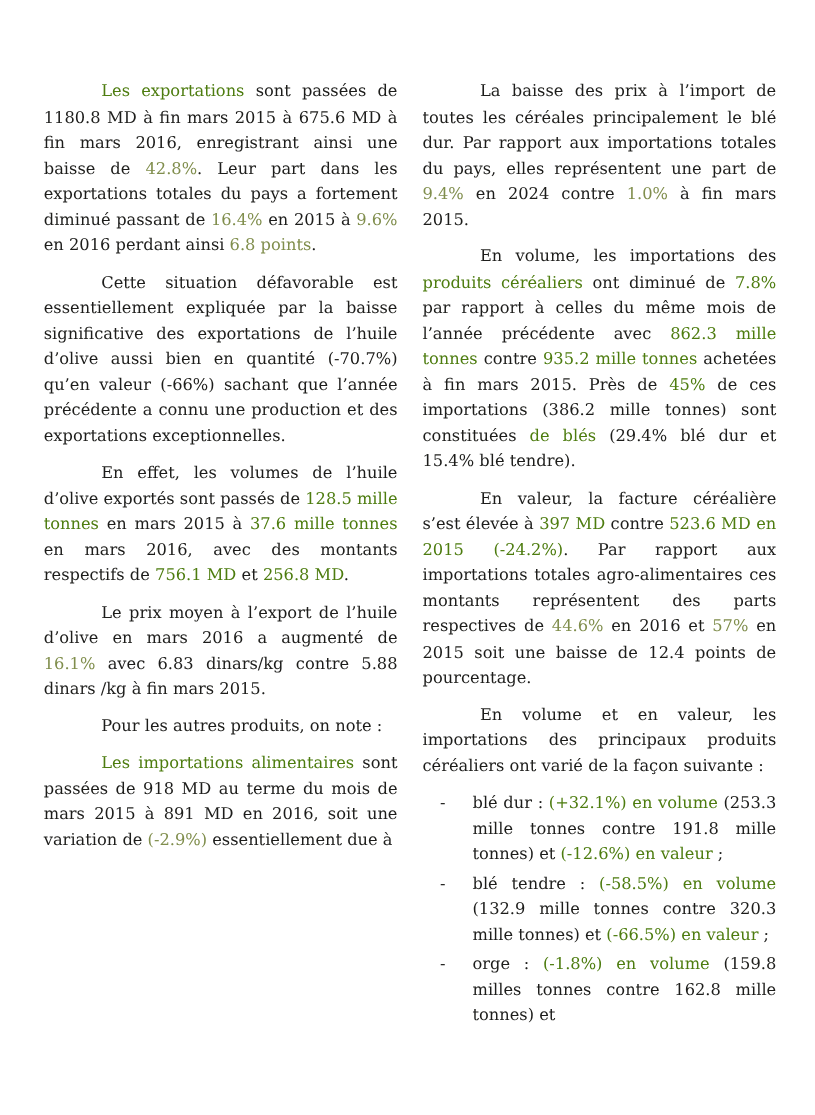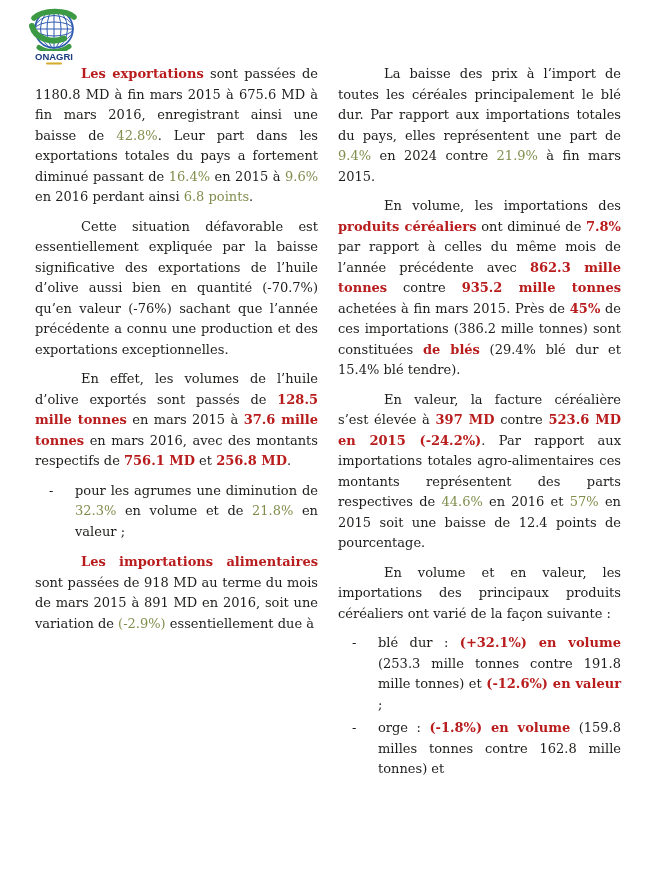--- a/index.html
+++ b/index.html
@@ -33,63 +33,44 @@
   }
   .li::before{
     content:"-";
     position:absolute;
     left:14px;top:0;
     color:#1d1d1b;
   }
   .li + .para{margin-top:10px;}
   .run-b{font-weight:normal;}
   .run-g{color:#808e4d;}
-  .run-gb{color:#b91c1c;font-weight:bold;}
+  .run-gb{color:#4d7c0f;font-weight:normal;}
   .logo-label{
     font-family:"Liberation Sans", sans-serif;
   }
 </style>
 </head>
 <body>
 
 <div class="page">
 
-  <div class="logo-wrap">
-    <svg width="56" height="62" viewBox="0 0 56 62">
-      <g stroke="#2f5bb0" stroke-width="1" fill="none">
-        <circle cx="28" cy="24" r="19" stroke-width="1.6"></circle>
-        <ellipse cx="28" cy="24" rx="19" ry="13.5"></ellipse>
-        <ellipse cx="28" cy="24" rx="19" ry="7"></ellipse>
-        <ellipse cx="28" cy="24" rx="13.5" ry="19"></ellipse>
-        <ellipse cx="28" cy="24" rx="7" ry="19"></ellipse>
-        <line x1="9" y1="24" x2="47" y2="24"></line>
-        <line x1="28" y1="5" x2="28" y2="43"></line>
-      </g>
-      <path d="M8 13 C 17 4.5, 40 4.5, 48 12" stroke="#3b9a43" stroke-width="5.5" fill="none" stroke-linecap="round"></path>
-      <path d="M6 21 C 9 33, 24 39, 38 33.5" stroke="#3b9a43" stroke-width="6" fill="none" stroke-linecap="round"></path>
-      <path d="M13 42.5 C 21 48, 34 48, 43 41.5" stroke="#3b9a43" stroke-width="5" fill="none" stroke-linecap="round"></path>
-      <rect x="8" y="46" width="40" height="12" fill="#ffffff"></rect>
-      <text x="28" y="55" text-anchor="middle" font-size="9.5" font-weight="bold" fill="#1b3c7e" class="logo-label">ONAGRI</text>
-      <g fill="#d4aa2a">
-        <rect x="20" y="57.5" width="16" height="2" rx="1"></rect>
-      </g>
-    </svg>
-  </div>
 
   <div class="columns">
     <div class="col">
         <div class="para"><span class="run-gb">Les exportations</span><span> sont passées de 1180.8 MD à fin mars 2015 à 675.6 MD à fin mars 2016, enregistrant ainsi une baisse de </span><span class="run-g">42.8%</span><span>. Leur part dans les exportations totales du pays a fortement diminué passant de </span><span class="run-g">16.4%</span><span> en 2015 à </span><span class="run-g">9.6%</span><span> en 2016 perdant ainsi </span><span class="run-g">6.8 points</span><span>.</span></div>
-        <div class="para"><span>Cette situation défavorable est essentiellement expliquée par la baisse significative des exportations de l’huile d’olive aussi bien en quantité (-70.7%) qu’en valeur (-76%) sachant que l’année précédente a connu une production et des exportations exceptionnelles.</span></div>
+        <div class="para"><span>Cette situation défavorable est essentiellement expliquée par la baisse significative des exportations de l’huile d’olive aussi bien en quantité (-70.7%) qu’en valeur (-66%) sachant que l’année précédente a connu une production et des exportations exceptionnelles.</span></div>
         <div class="para"><span>En effet, les volumes de l’huile d’olive exportés sont passés de </span><span class="run-gb">128.5 mille tonnes</span><span class="run-b"> en mars 2015 à </span><span class="run-gb">37.6 mille tonnes</span><span class="run-b"> en mars 2016, avec </span><span>des montants respectifs de </span><span class="run-gb">756.1 MD</span><span> et </span><span class="run-gb">256.8 MD</span><span>.</span></div>
-        <div class="li"><span>pour les agrumes une diminution de </span><span class="run-g">32.3%</span><span> en volume et de </span><span class="run-g">21.8%</span><span> en valeur ;</span></div>
+        <div class="para"><span class="run-b">Le prix moyen</span><span> à l’export de l’huile d’olive en mars 2016 a augmenté de </span><span class="run-g">16.1%</span><span> avec 6.83 dinars/kg contre 5.88 dinars /kg à fin mars 2015.</span></div>
+        <div class="para"><span>Pour les autres produits, on note :</span></div>
         <div class="para"><span class="run-gb">Les importations alimentaires</span><span> sont passées de 918 MD au terme du mois de mars 2015 à 891 MD en 2016, soit une variation de </span><span class="run-g">(-2.9%)</span><span> essentiellement due à</span></div>
       </div>
     <div class="col">
-        <div class="para"><span>La baisse des prix à l’import de toutes les céréales principalement le blé dur. Par rapport aux importations totales du pays, elles représentent une part de </span><span class="run-g">9.4%</span><span> en 2024 contre </span><span class="run-g">21.9%</span><span> à fin mars 2015.</span></div>
+        <div class="para"><span>La baisse des prix à l’import de toutes les céréales principalement le blé dur. Par rapport aux importations totales du pays, elles représentent une part de </span><span class="run-g">9.4%</span><span> en 2024 contre </span><span class="run-g">1.0%</span><span> à fin mars 2015.</span></div>
         <div class="para"><span class="run-b">En volume</span><span>, les importations des </span><span class="run-gb">produits céréaliers</span><span> ont diminué de </span><span class="run-gb">7.8%</span><span> par rapport à celles du même mois de l’année précédente avec </span><span class="run-gb">862.3 mille tonnes</span><span class="run-b"> contre </span><span class="run-gb">935.2 mille tonnes</span><span> achetées à fin mars 2015. Près de </span><span class="run-gb">45%</span><span> de ces importations (386.2 mille tonnes) sont constituées </span><span class="run-gb">de blés</span><span> (29.4% blé dur et 15.4% blé tendre).</span></div>
         <div class="para"><span class="run-b">En valeur</span><span>, la facture céréalière s’est élevée à </span><span class="run-gb">397 MD</span><span> contre </span><span class="run-gb">523.6 MD en 2015 (-24.2%)</span><span>. Par rapport aux importations totales agro-alimentaires ces montants représentent des parts respectives de </span><span class="run-g">44.6%</span><span> en 2016 et </span><span class="run-g">57%</span><span> en 2015 soit une baisse de 12.4 points de pourcentage.</span></div>
         <div class="para"><span class="run-b">En volume et en valeur,</span><span> les </span><span class="run-b">importations</span><span> des principaux produits céréaliers ont varié de la façon suivante :</span></div>
         <div class="li"><span class="run-b">blé dur : </span><span class="run-gb">(+32.1%) en volume</span><span> (253.3 mille tonnes contre 191.8 mille tonnes) et </span><span class="run-gb">(-12.6%) en valeur</span><span> ;</span></div>
+        <div class="li"><span class="run-b">blé tendre : </span><span class="run-gb">(-58.5%) en volume</span><span> (132.9 mille tonnes contre 320.3 mille tonnes) et </span><span class="run-gb">(-66.5%) en valeur</span><span> ;</span></div>
         <div class="li"><span class="run-b">orge : </span><span class="run-gb">(-1.8%) en volume</span><span> (159.8 milles tonnes contre 162.8 mille tonnes) et </span></div>
       </div>
   </div>
 
 </div>
 
 </body></html>

